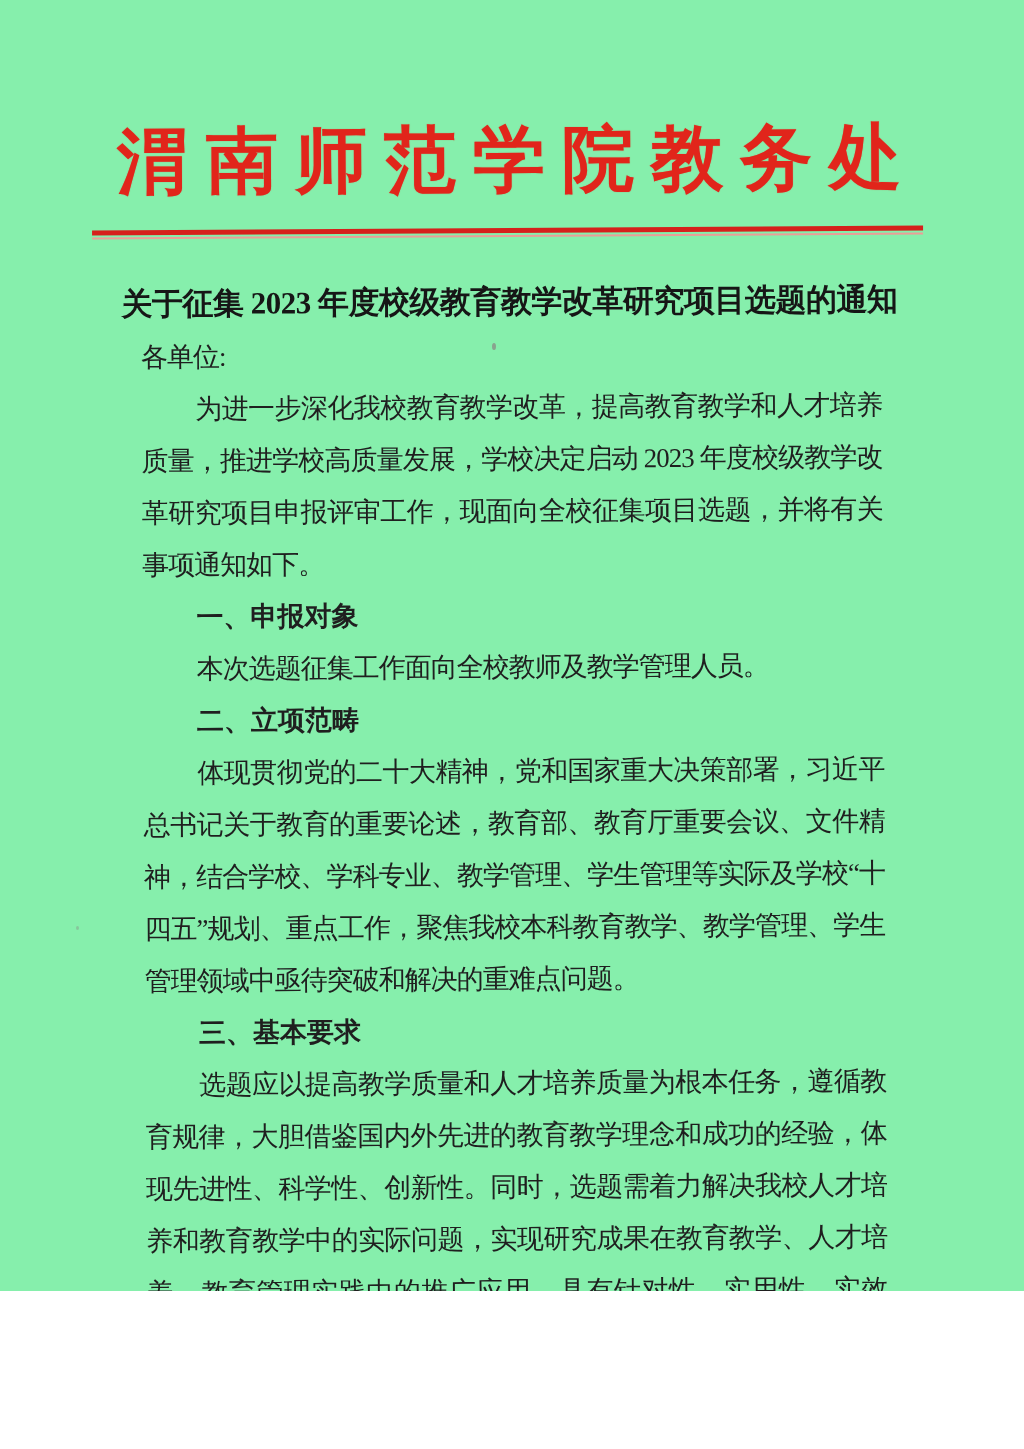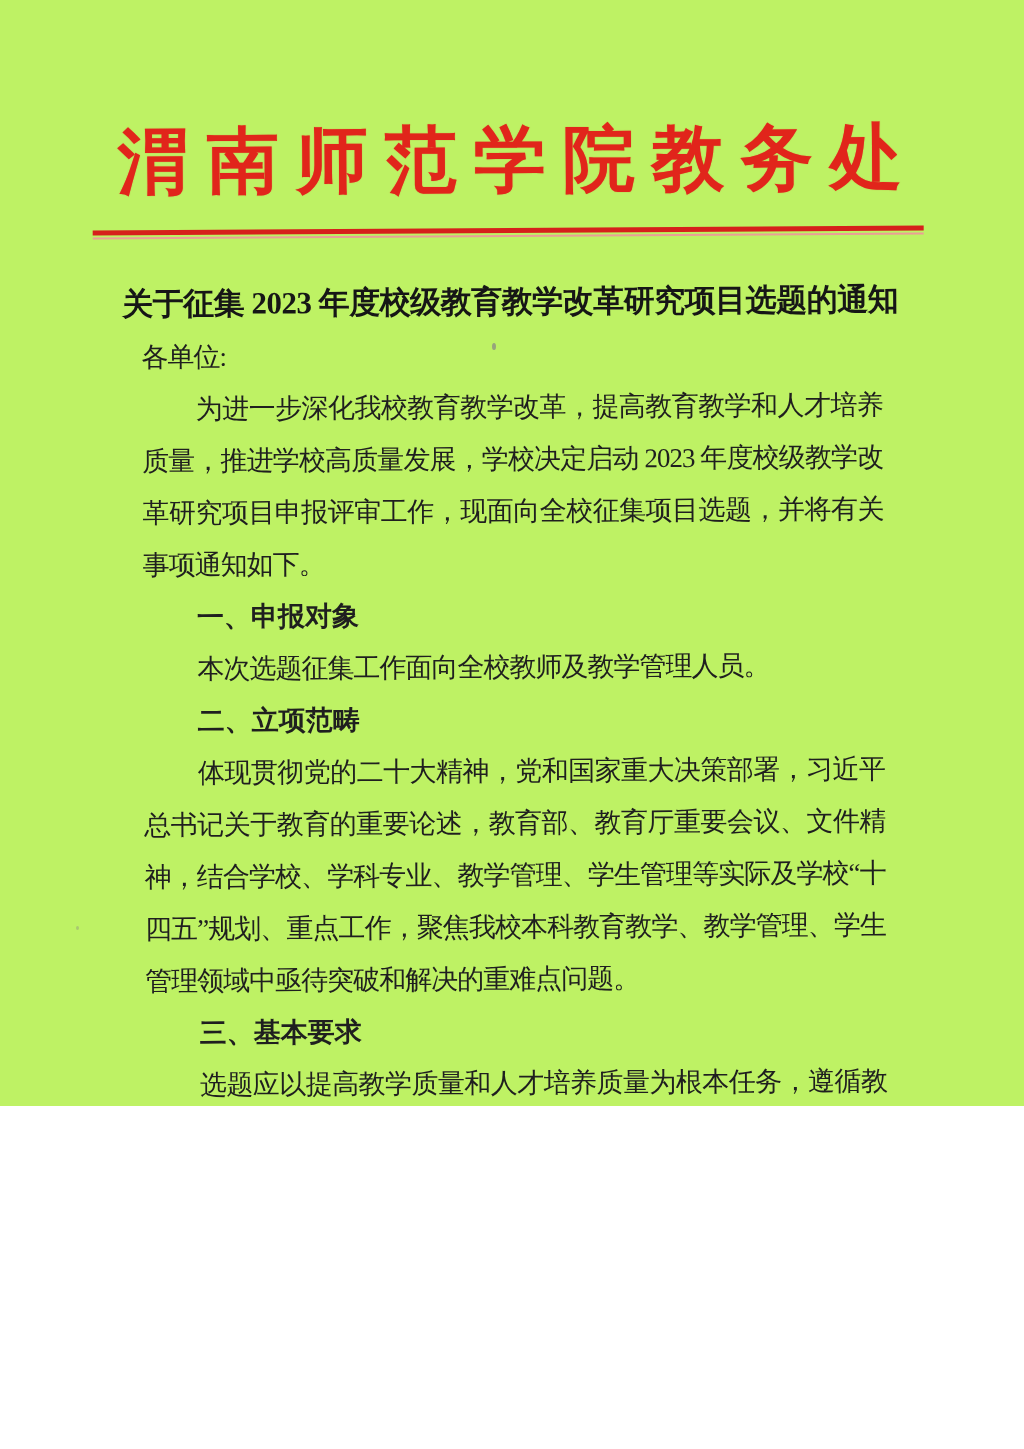--- a/index.html
+++ b/index.html
@@ -7,22 +7,22 @@
     padding: 0;
     background: #ffffff;
     width: 1024px;
     height: 1449px;
     overflow: hidden;
     font-family: "Liberation Serif", "DejaVu Serif", serif;
   }
   .page {
     position: relative;
     width: 1024px;
-    height: 1106px;
-    background: #bef264;
+    height: 1291px;
+    background: #86efac;
     overflow: hidden;
   }
   .tilt {
     position: absolute;
     inset: 0;
     transform: rotate(-0.35deg);
     transform-origin: 50% 55%;
   }
   .letterhead {
     margin: 0;

